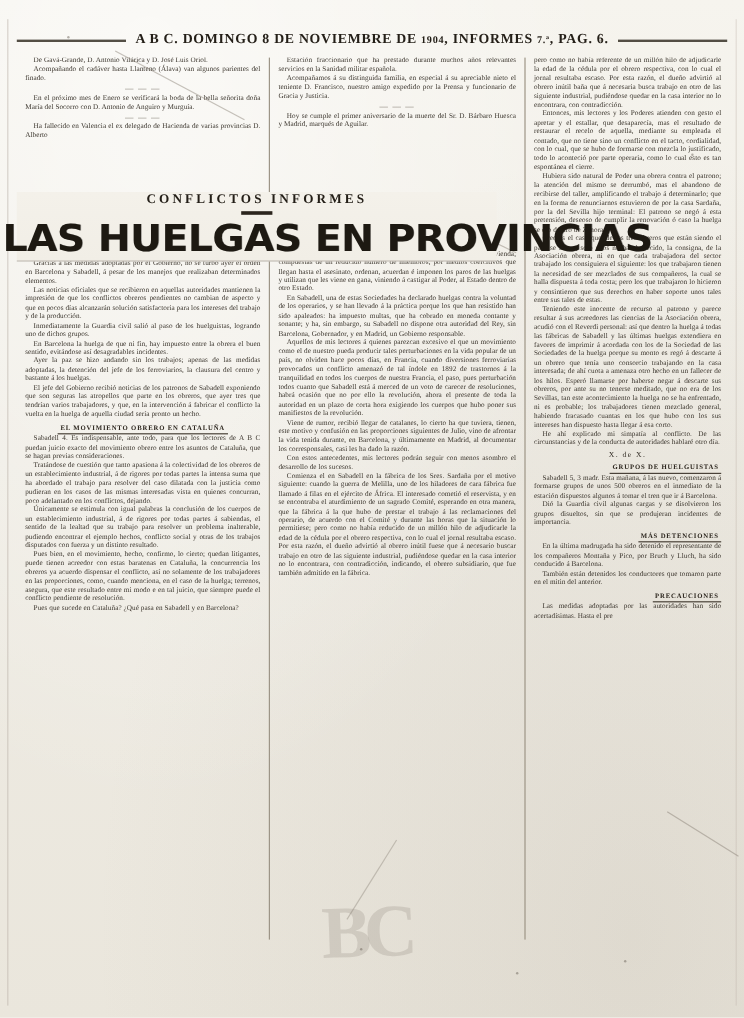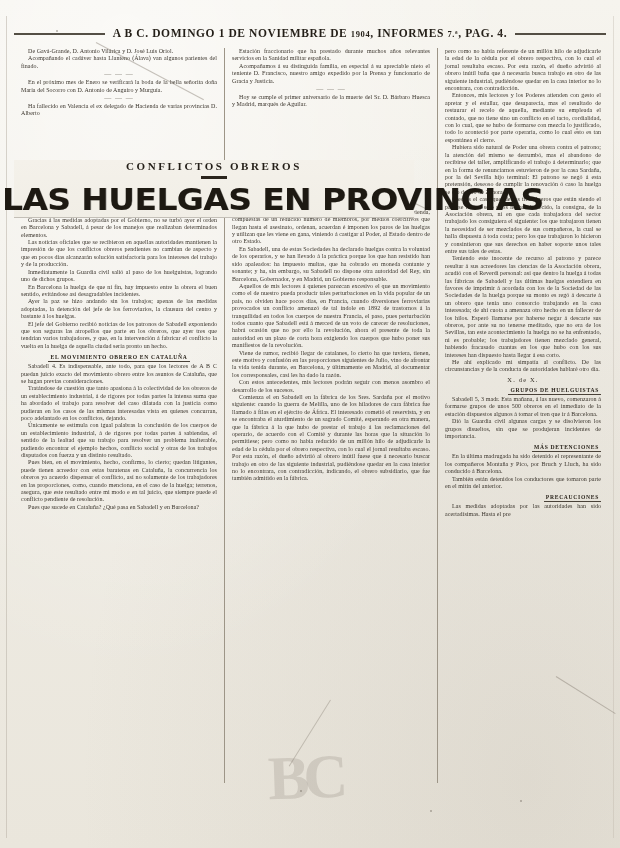--- a/index.html
+++ b/index.html
@@ -187,23 +187,23 @@
 
 <div class="page">
 
   <div class="frame-left"></div>
   <div class="frame-right"></div>
 
   <div class="masthead">
     <div class="masthead-rule-l"></div>
     <div class="masthead-title">
       <span>A B C.</span>
-      <span>DOMINGO 1 DE NOVIEMBRE DE</span>
+      <span>DOMINGO 8 DE NOVIEMBRE DE</span>
       <span class="sm">1904</span><span>, INFORMES</span>
-      <span class="sm">7.ª</span><span>, PAG. 4.</span>
+      <span class="sm">7.ª</span><span>, PAG. 6.</span>
     </div>
     <div class="masthead-rule-r"></div>
   </div>
 
   <div class="cols">
 
     <div class="col col-1">
       <p class="body">De Gavá-Grande, D. Antonio Vilárica y D. José Luis Oriol.</p>
       <p class="body">Acompañando el cadáver hasta Llanteno (Álava) van algunos parientes del finado.</p>
       <div class="sep-dash"></div>
@@ -262,21 +262,21 @@
       <div class="subhead right"><span>MÁS DETENCIONES</span></div>
       <p class="body">En la última madrugada ha sido detenido el representante de los compañeros Montaña y Pico, por Bruch y Lluch, ha sido conducido á Barcelona.</p>
       <p class="body">También están detenidos los conductores que tomaron parte en el mitin del anterior.</p>
 
       <div class="subhead right"><span>PRECAUCIONES</span></div>
       <p class="body">Las medidas adoptadas por las autoridades han sido acertadísimas. Hasta el pre</p>
     </div>
   </div>
 
   <div class="headline-wrap">
-    <div class="kicker">CONFLICTOS OBREROS</div>
+    <div class="kicker">CONFLICTOS INFORMES</div>
     <div class="kicker-rule"></div>
     <div class="hero">LAS HUELGAS EN PROVINCIAS</div>
     <div class="hero-band"></div>
   </div>
 
   <div class="watermark">BC</div>
   <div class="watermark-tick"></div>
   <div class="scratch s1"></div>
   <div class="scratch s2"></div>
   <div class="scratch s3"></div>

